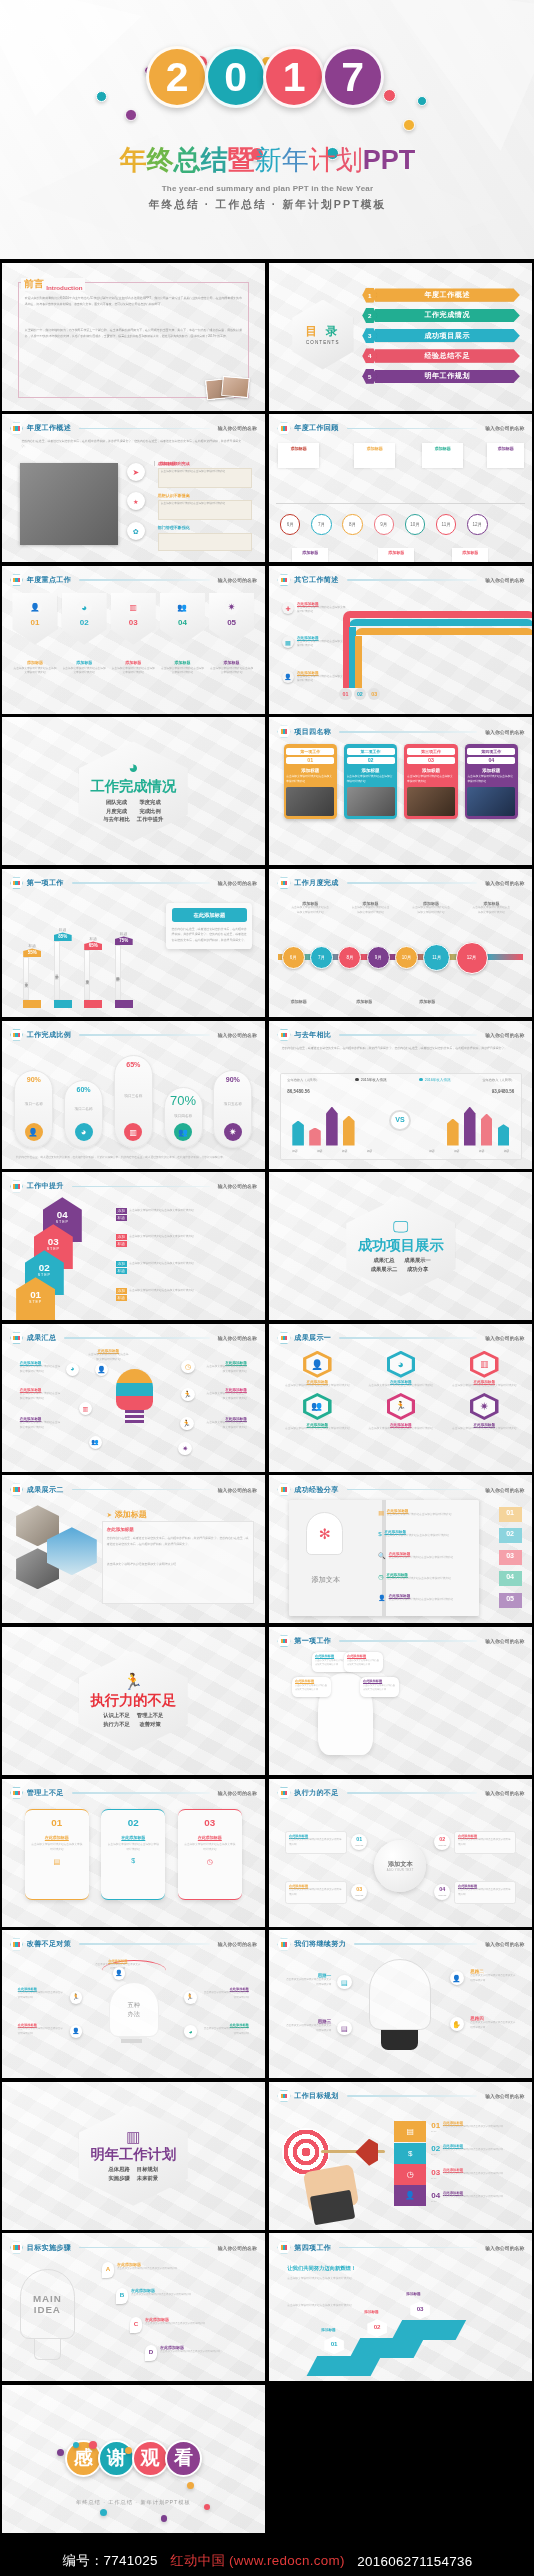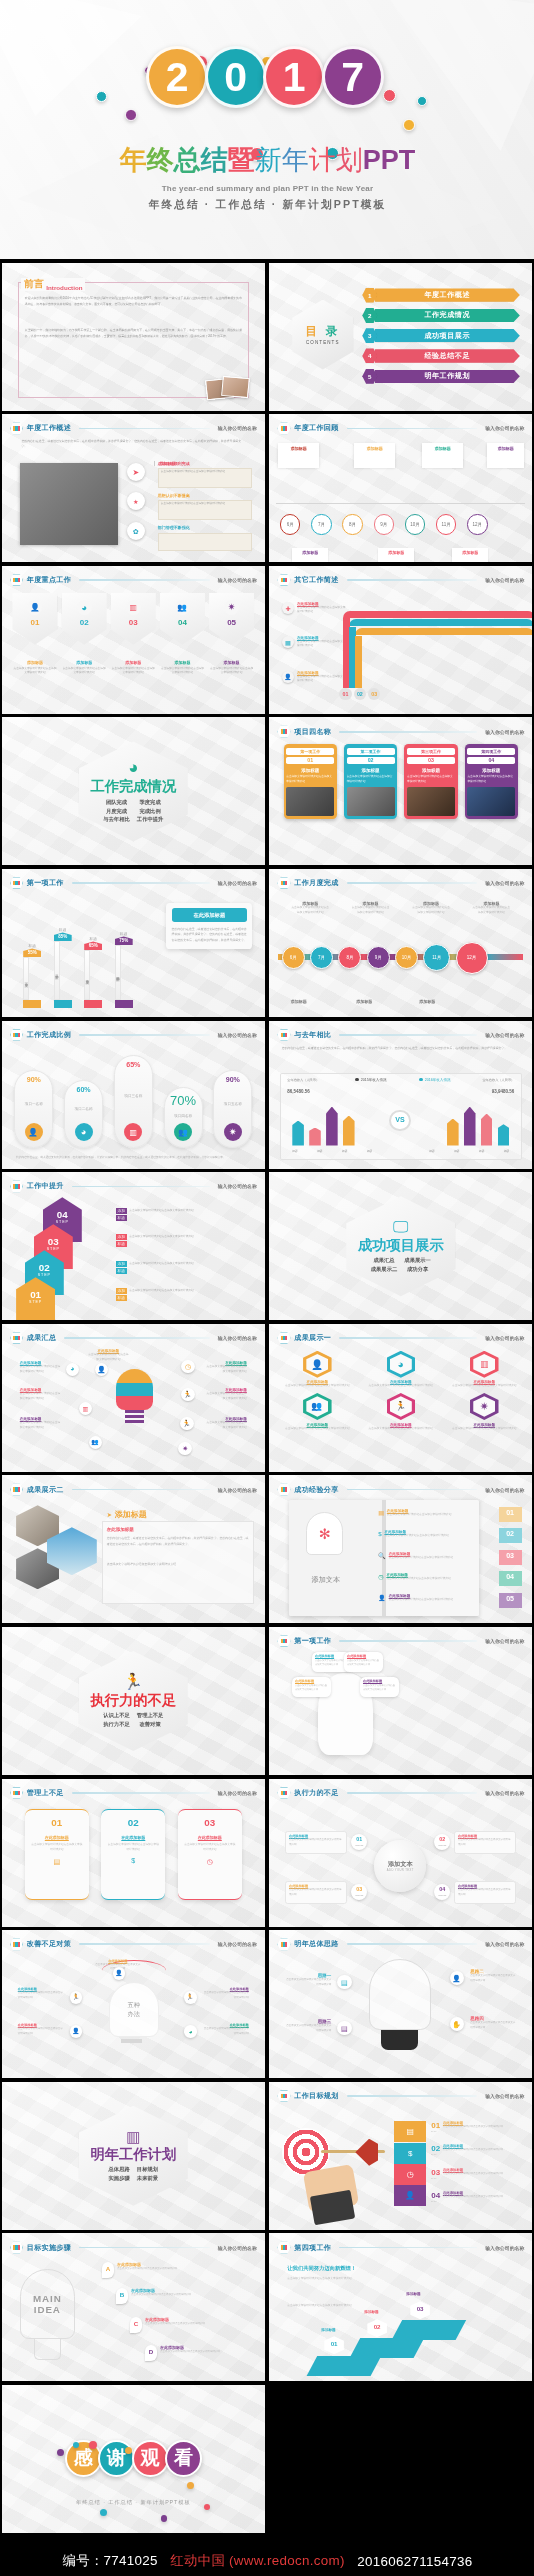--- a/index.html
+++ b/index.html
@@ -1045,21 +1045,21 @@
       <div style="position:absolute;right:68px;top:61px;width:12.5px;height:12.5px;border-radius:50%;background:#fff;box-shadow:0 0.9px 2.7px rgba(0,0,0,.2);display:flex;align-items:center;justify-content:center;color:#7c3f8e;font-size:6.2px">🏃</div>
       <div style="position:absolute;left:68px;top:95px;width:12.5px;height:12.5px;border-radius:50%;background:#fff;box-shadow:0 0.9px 2.7px rgba(0,0,0,.2);display:flex;align-items:center;justify-content:center;color:#ef5566;font-size:6.2px">👤</div>
       <div style="position:absolute;right:68px;top:95px;width:12.5px;height:12.5px;border-radius:50%;background:#fff;box-shadow:0 0.9px 2.7px rgba(0,0,0,.2);display:flex;align-items:center;justify-content:center;color:#22ae92;font-size:6.2px">◕</div>
     </div>
 
     <div class="slide">
       <div class="shead">
         <div class="hexbadge">
             <i></i>
           </div>
-        <span class="stitle">明年总体思路</span>
+        <span class="stitle">我们将继续努力</span>
         <span class="rule"></span>
         <span class="corp">输入你公司的名称</span>
       </div>
       <div style="position:absolute;left:100px;top:28.5px;width:62px;height:71px;border-radius:31px 31px 10.7px 10.7px;background:rgba(255,255,255,.55);border:0.9px solid #ddd"></div>
       <div style="position:absolute;left:112px;top:100px;width:37px;height:19.6px;background:#2c2c2c;border-radius:0 0 7.1px 7.1px"></div>
       <div style="position:absolute;left:16px;top:43px;width:46px;text-align:right">
         <div style="font-size:4.5px;font-weight:bold;color:#29b0c6">思路一</div>
         <div style="font-size:2.5px;color:#b8b8b8;line-height:1.9">点击添加文字说明详情介绍点击添加文字说明详情介绍</div>
       </div>
       <div style="position:absolute;left:68px;top:45px;width:14.3px;height:14.3px;border-radius:50%;background:#fff;box-shadow:0 0.9px 2.7px rgba(0,0,0,.2);display:flex;align-items:center;justify-content:center;color:#29b0c6;font-size:7.1px">▤</div>

